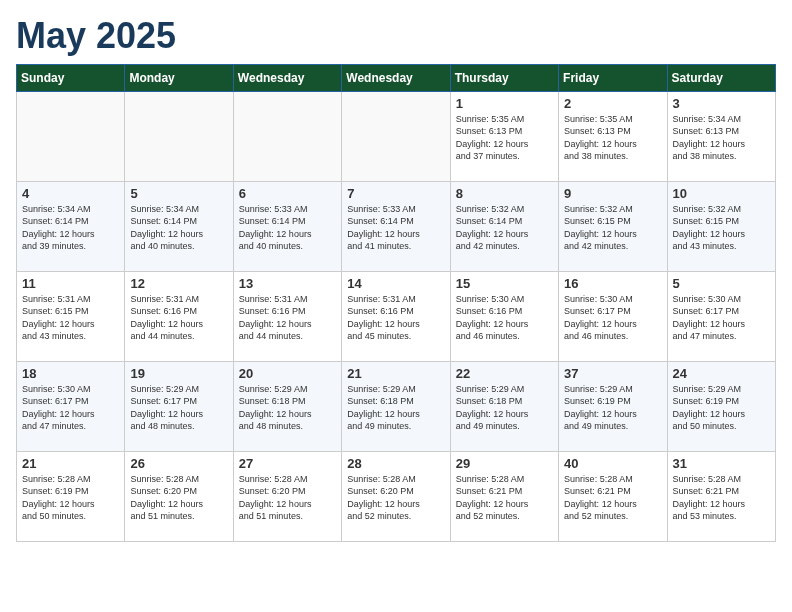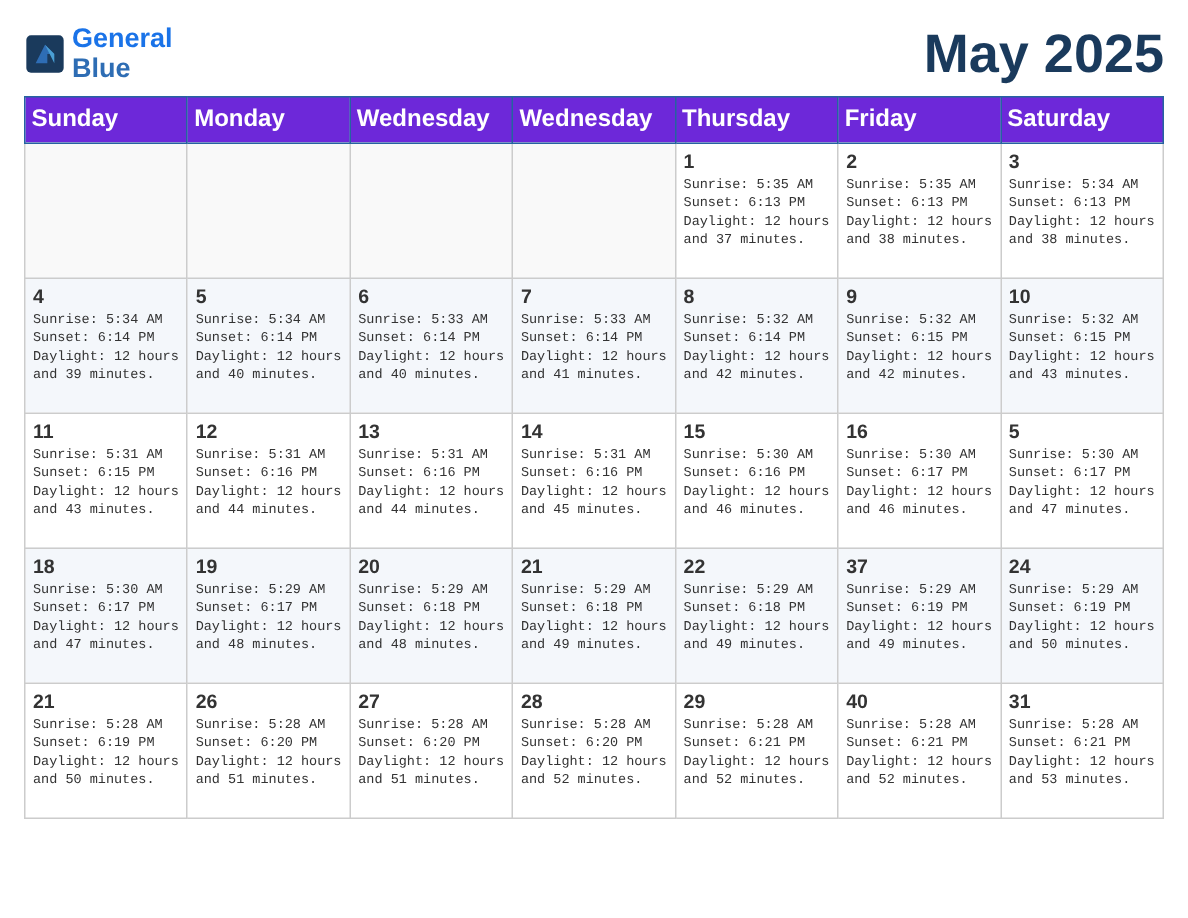--- a/index.html
+++ b/index.html
@@ -47,23 +47,23 @@
       font-size: 14px;
       color: #333;
       margin-top: 2px;
     }
     .calendar {
       width: 100%;
       border-collapse: collapse;
       border: 1px solid #ccc;
     }
     .calendar th {
-      background-color: #6d28d9;
+      background-color: #14532d;
       color: #fff;
-      font-size: 16px;
+      font-size: 12px;
       font-weight: bold;
       padding: 6px 4px;
       text-align: left;
       border: 1px solid #2563a0;
     }
     .calendar td {
       vertical-align: top;
       border: 1px solid #ccc;
       padding: 4px 5px;
       font-size: 9.5px;
@@ -78,41 +78,29 @@
     .day-number {
       font-size: 13px;
       font-weight: bold;
       color: #333;
       margin-bottom: 2px;
     }
     .day-info {
       font-size: 9px;
       color: #333;
       line-height: 1.4;
-      font-family: Liberation Mono, monospace;
     }
     .row-shade td {
       background: #f4f7fb;
     }
   </style>
 </head>
 <body>
 
 <div class="header">
-  <div class="logo">
-    <svg class="logo-icon" viewBox="0 0 36 36">
-      <rect x="2" y="2" width="32" height="32" rx="4" fill="#1a3a5c"></rect>
-      <polygon points="10,26 18,10 26,18 20,18 20,26" fill="#2e6db4"></polygon>
-      <polygon points="18,10 26,18 26,26" fill="#4a9fd4"></polygon>
-    </svg>
-    <div class="logo-text">
-      <div><span>General</span></div>
-      <div><span style="color:#2e6db4">Blue</span></div>
-    </div>
-  </div>
   <div class="title-block">
     <div class="month-title">May 2025</div>
   </div>
 </div>
 
 <table class="calendar">
   <thead>
     <tr>
     <th>Sunday</th>
         <th>Monday</th>

